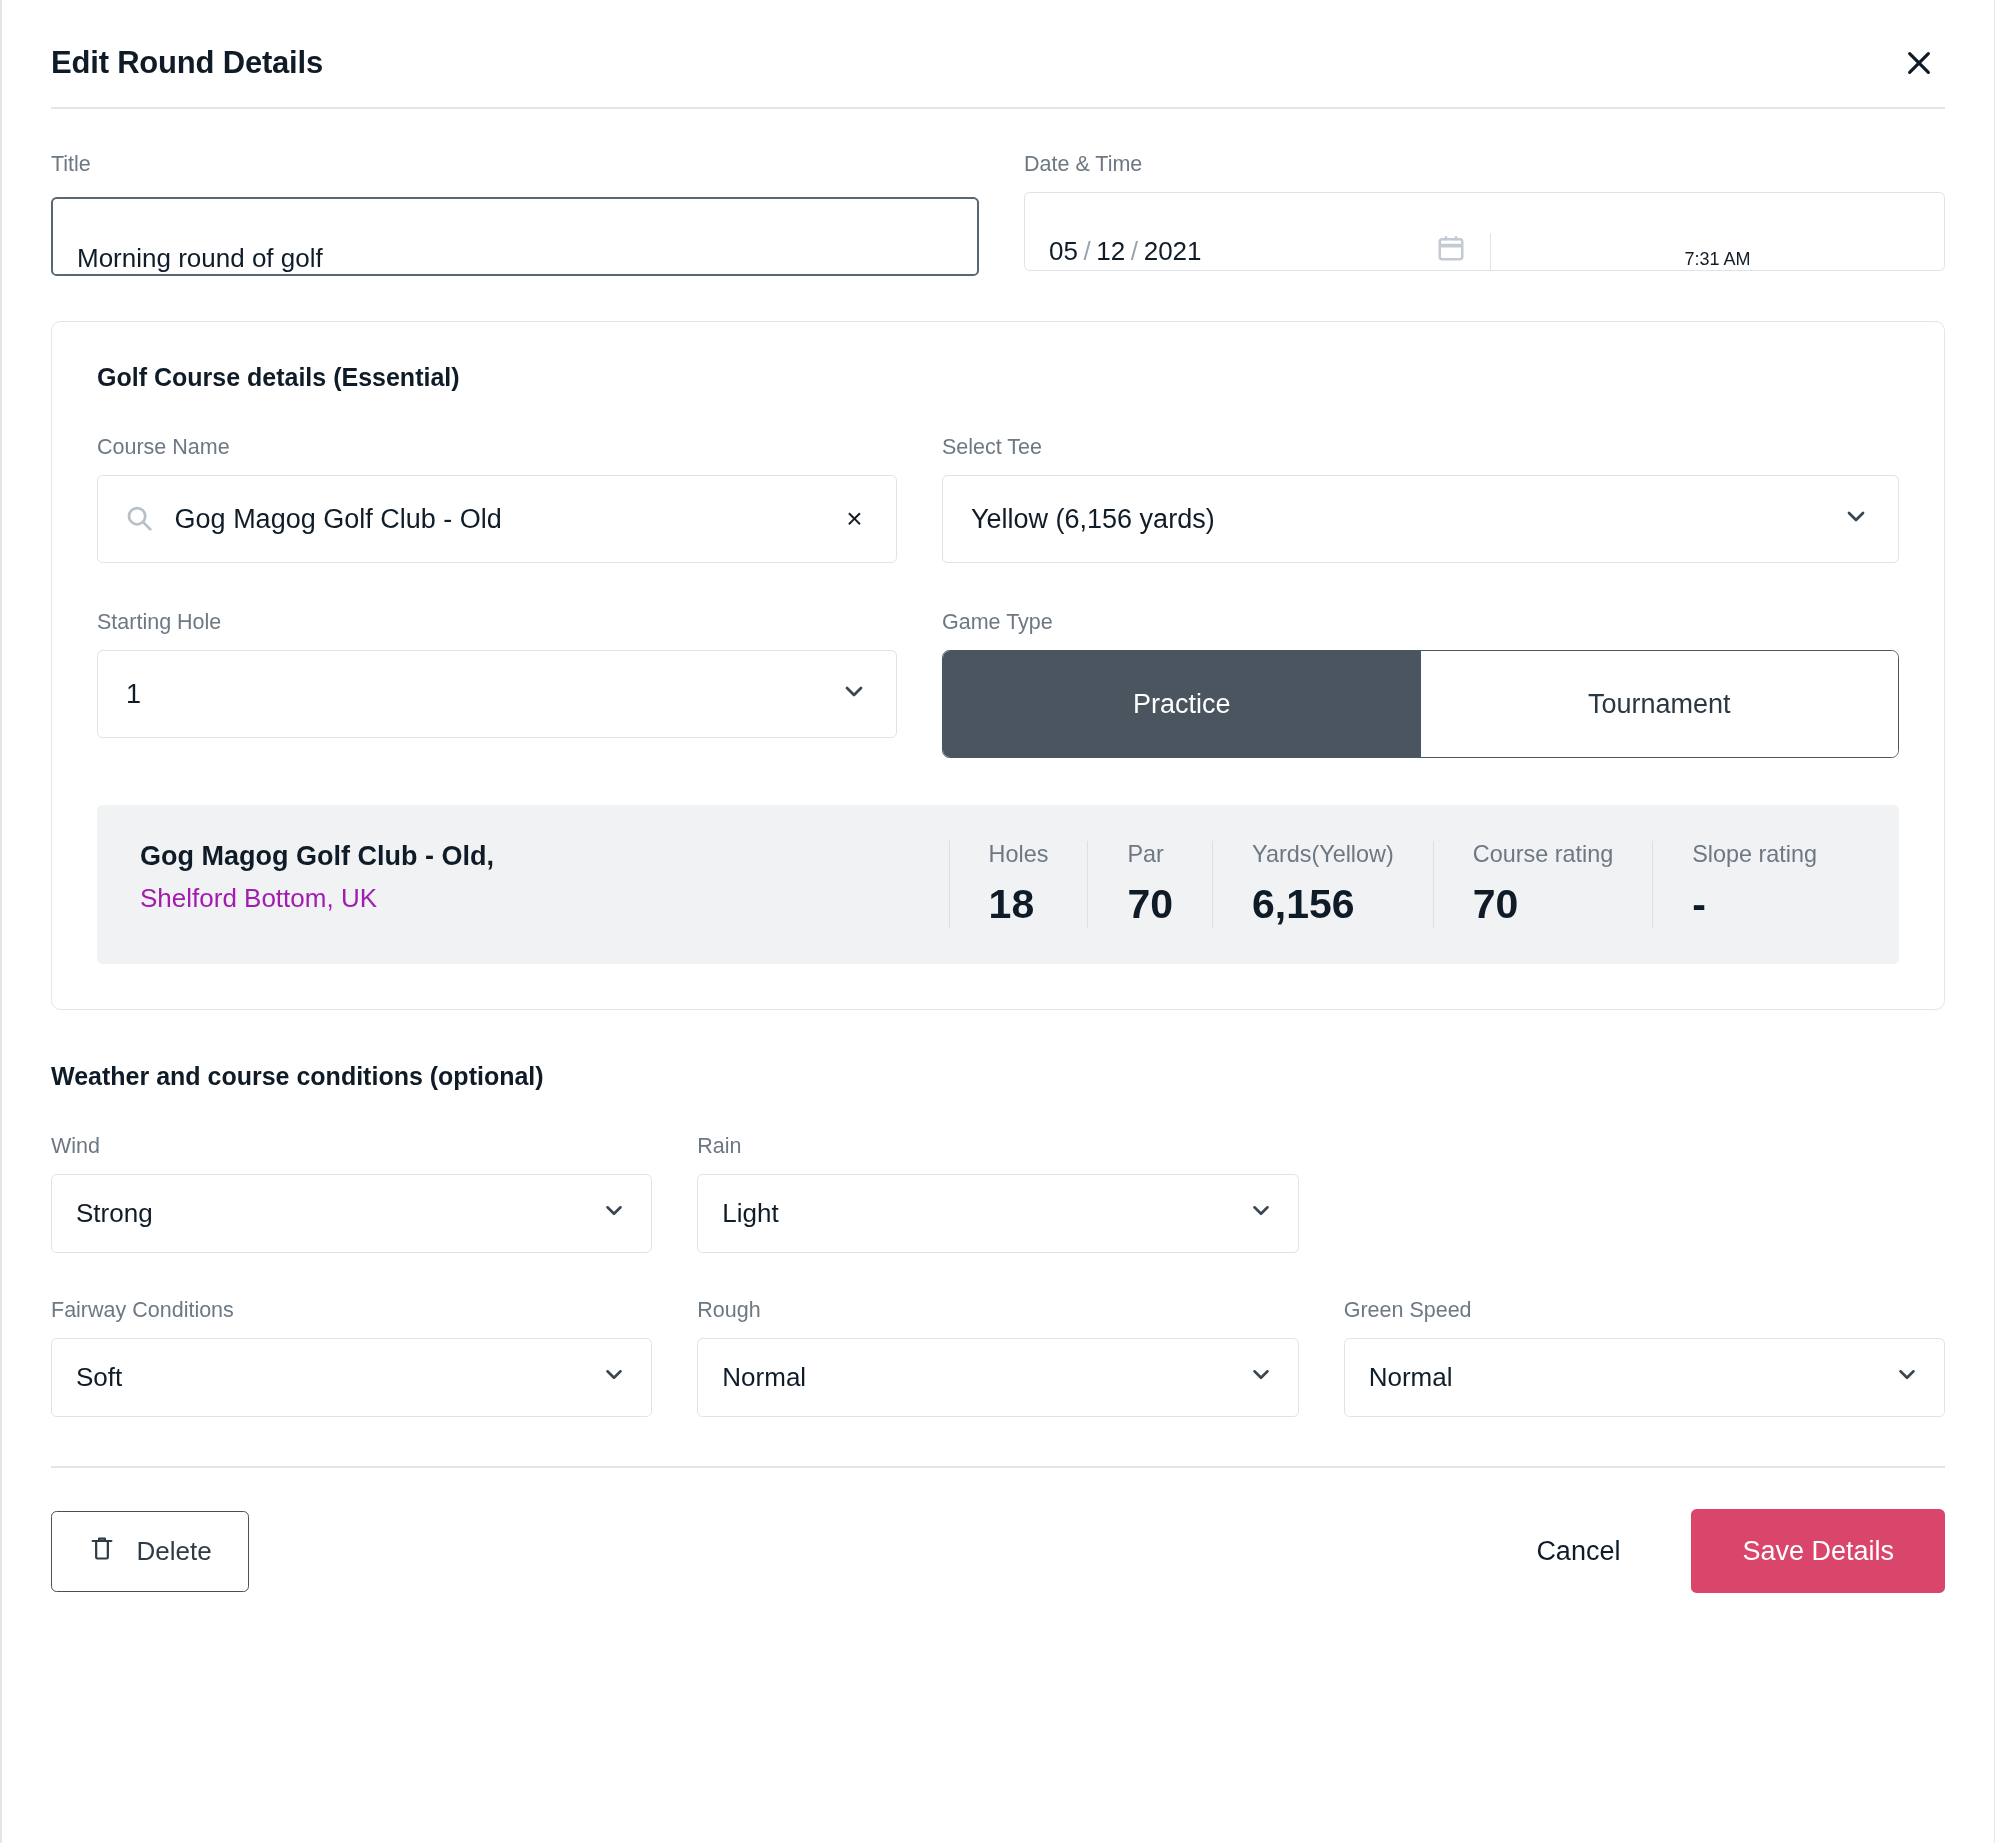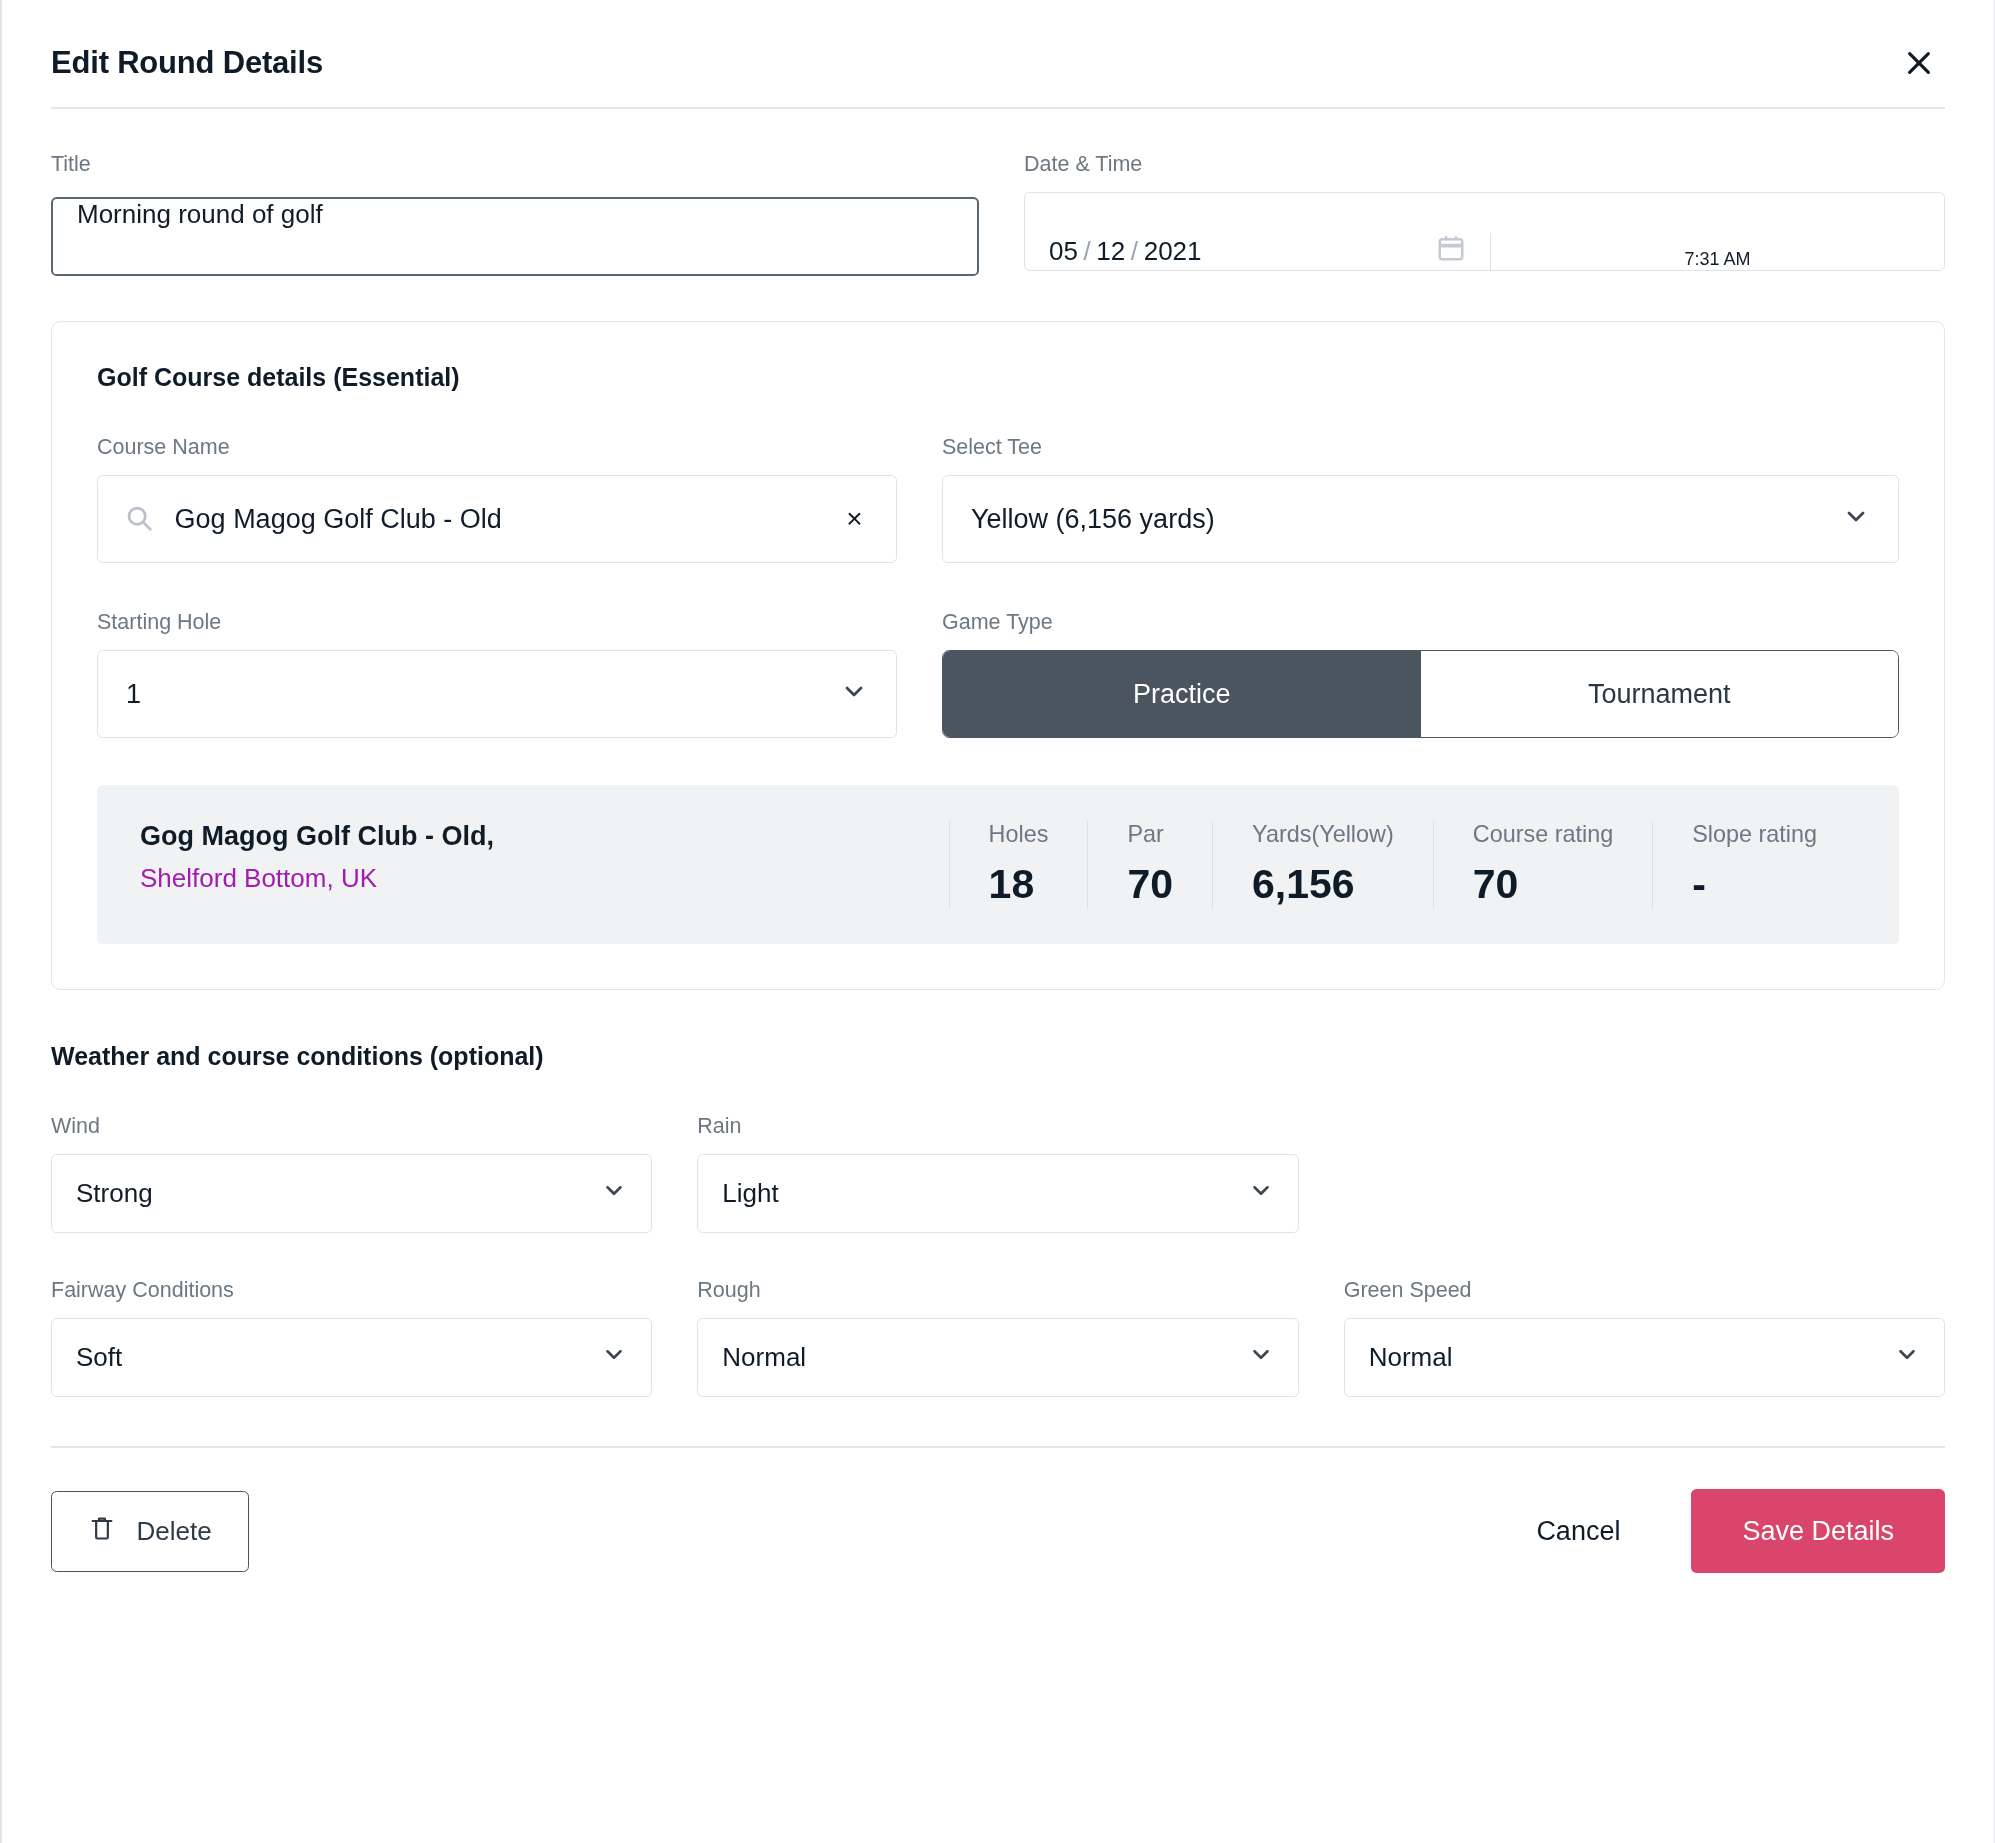--- a/index.html
+++ b/index.html
@@ -57,21 +57,21 @@
     margin-bottom: 15px;
     display: block;
     font-weight: normal;
   }
   .input-box {
     height: 79px;
     border: 1.9px solid #dfe3e8;
     border-radius: 5.6px;
     background: #fff;
     display: flex;
-    align-items: flex-start;
+    align-items: flex-end;
     padding: 0 24px;
     font-size: 26px;
     color: #101d29;
     margin-top: 20px;
   }
   .input-box.focused { border: 2.8px solid #5a6773; }
 
   .select-box {
     height: 79px;
     border: 1.9px solid #dfe3e8;
@@ -184,21 +184,21 @@
     justify-content: space-between;
     padding: 0 28px;
     font-size: 27px;
     color: #101d29;
     cursor: pointer;
   }
 
   
   .toggle {
     display: flex;
-    height: 88px;
+    height: 108px;
     border-radius: 7.5px;
     overflow: hidden;
     border: 1.9px solid #4a555f;
   }
   .toggle-btn {
     flex: 1;
     display: flex;
     align-items: center;
     justify-content: center;
     font-size: 27px;

